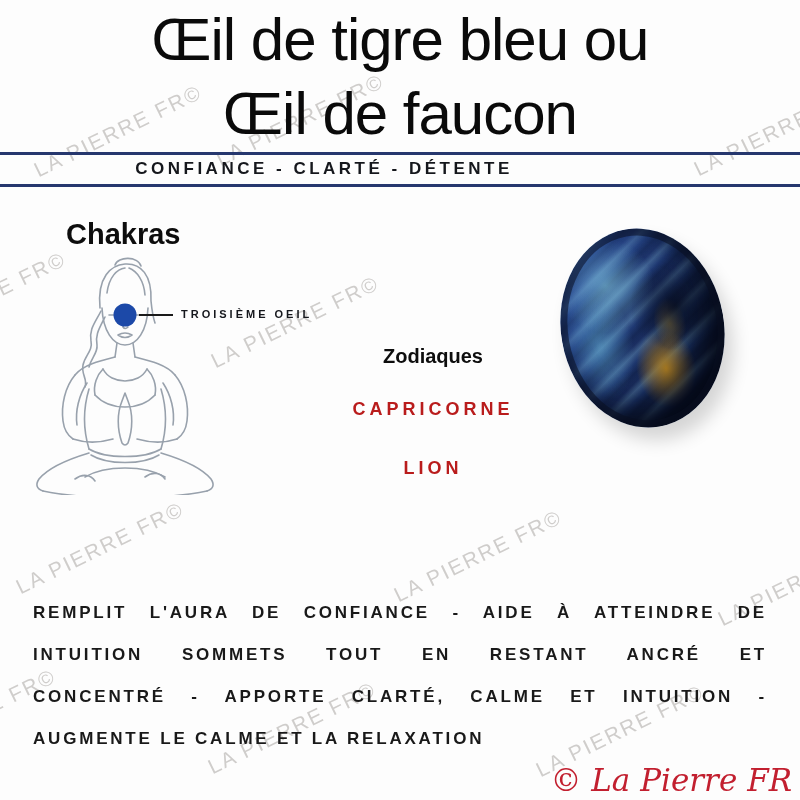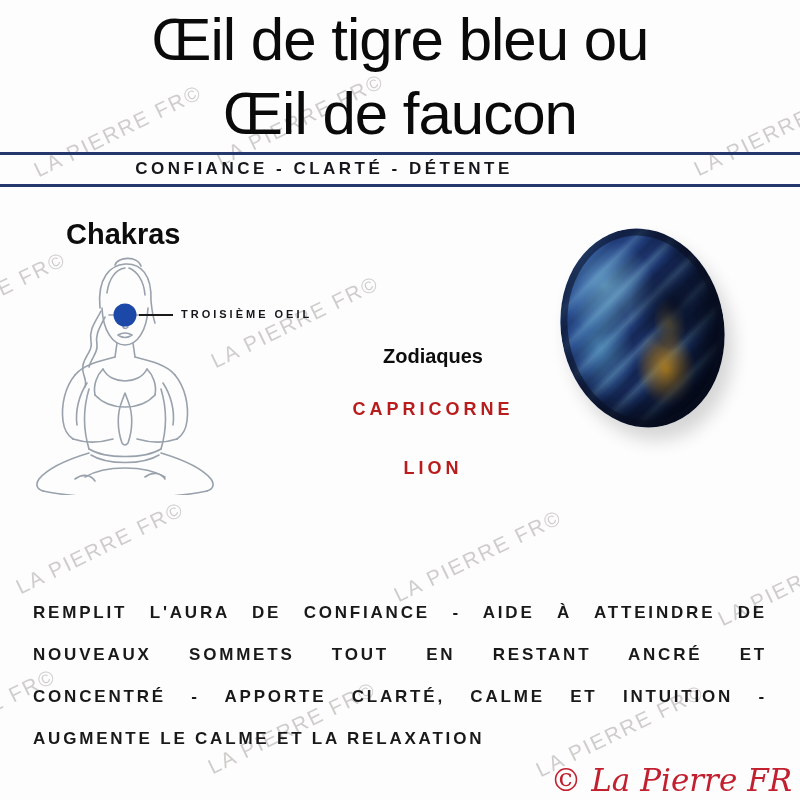--- a/index.html
+++ b/index.html
@@ -168,20 +168,20 @@
   <div class="third-eye-label">TROISIÈME OEIL</div>
 
   <div class="stone"></div>
 
   <div class="zodiaques-heading">Zodiaques</div>
   <div class="zodiac-item z0">CAPRICORNE</div>
   <div class="zodiac-item z1">LION</div>
 
   <div class="props-body">
     <div class="props-line">REMPLIT L'AURA DE CONFIANCE - AIDE À ATTEINDRE DE</div>
-    <div class="props-line">NOUVEAUX SOMMETS TOUT EN RESTANT ANCRÉ ET</div>
+    <div class="props-line">INTUITION SOMMETS TOUT EN RESTANT ANCRÉ ET</div>
     <div class="props-line">CONCENTRÉ - APPORTE CLARTÉ, CALME ET INTUITION -</div>
     <div class="props-line">AUGMENTE LE CALME ET LA RELAXATION</div>
   </div>
 
   <div class="signature">© La Pierre FR</div>
 
 </div>
 
 </body></html>

